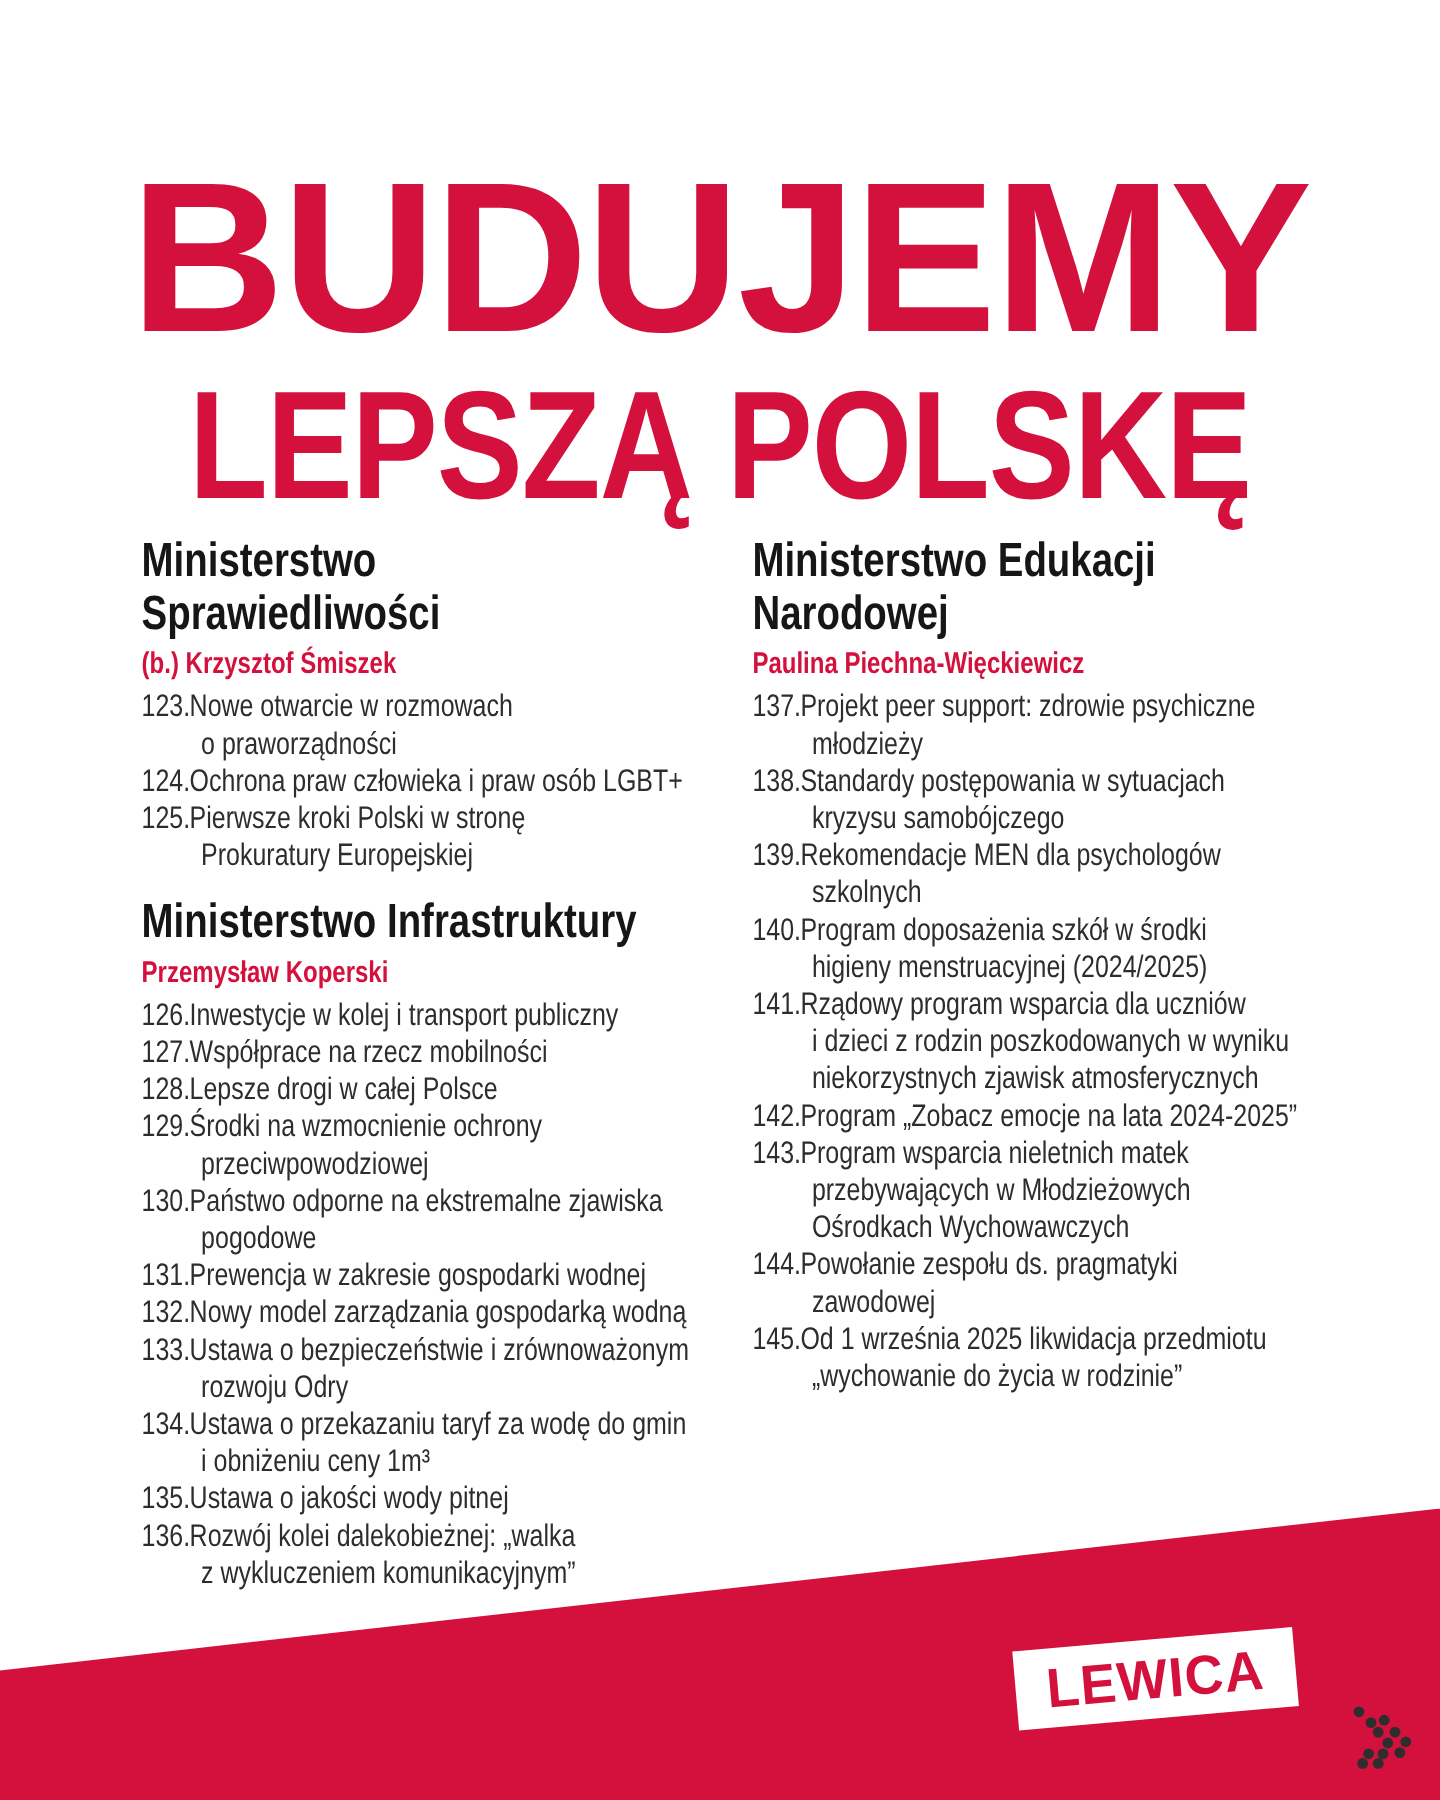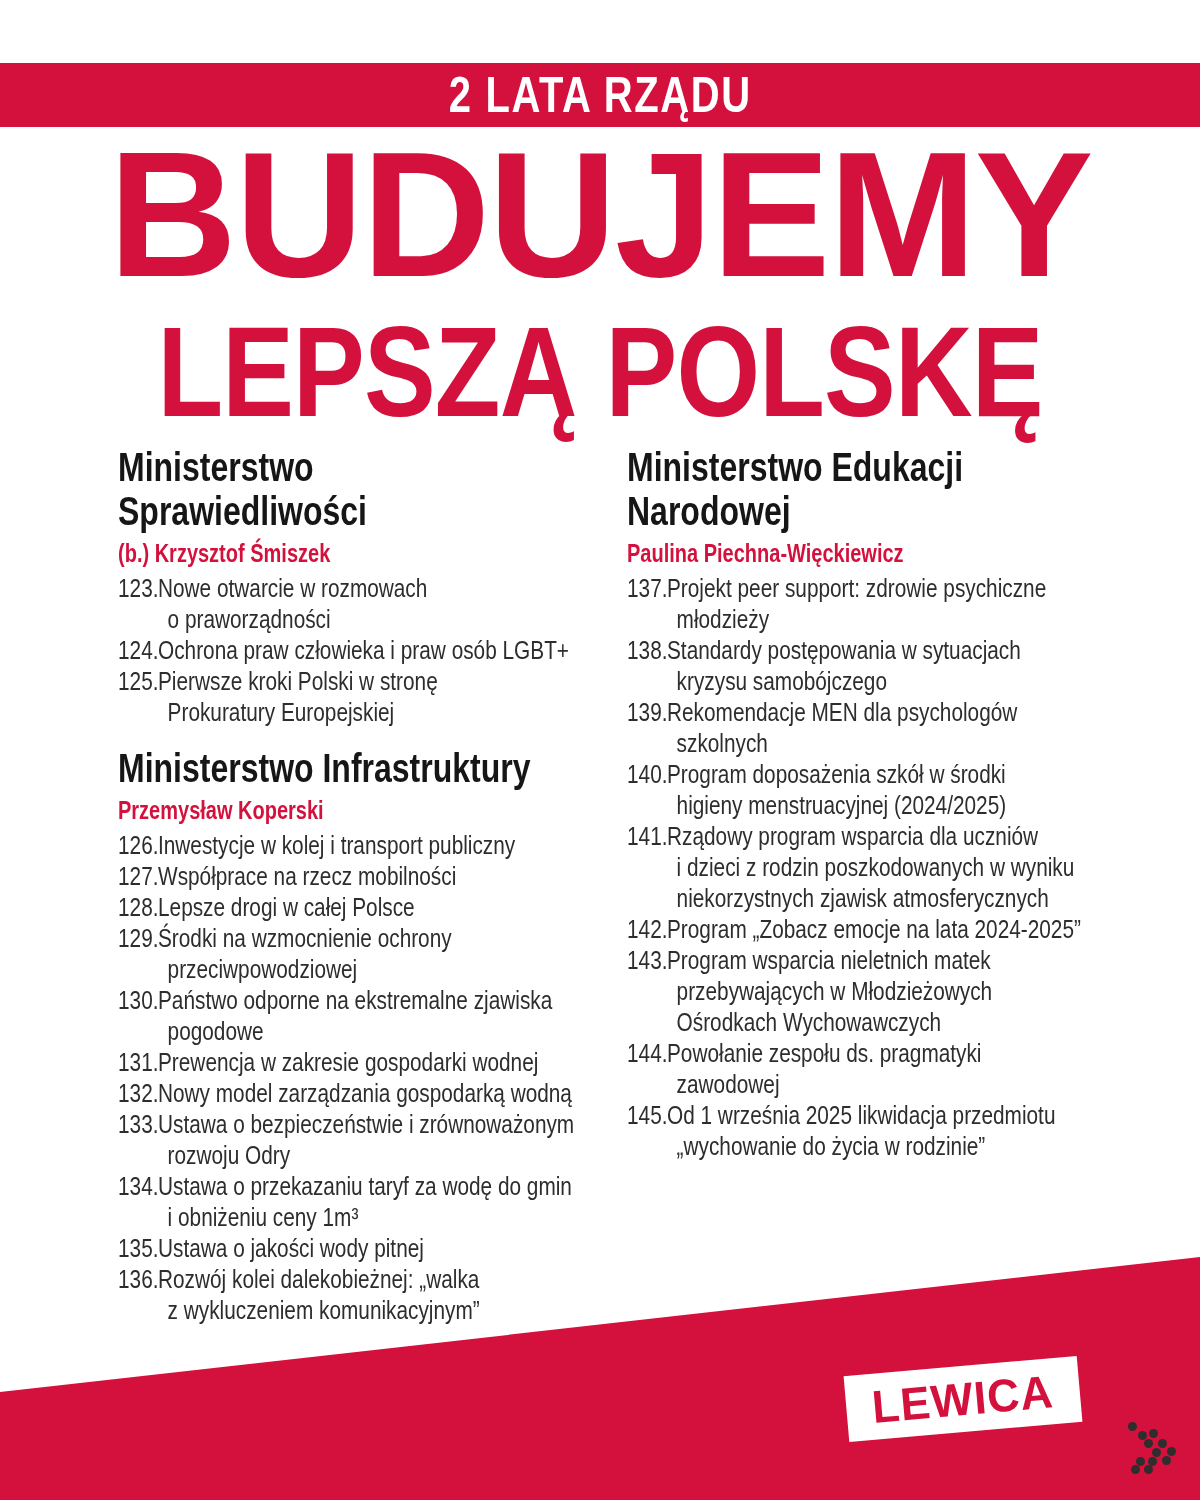--- a/index.html
+++ b/index.html
@@ -67,23 +67,20 @@
   .arrow i{
     position:absolute;width:9px;height:9px;border-radius:50%;
     background:var(--dot);
   }
 </style>
 </head>
 <body>
 
 <div class="poster" style="--red: #d4113d; --ink: #161616; --body: #2d2d2d; --dot: #2e2e2e;">
 
-  <div class="banner">
-    <span>2 LATA RZĄDU</span>
-  </div>
 
   <div class="title title1">BUDUJEMY</div>
   <div class="title title2">LEPSZĄ POLSKĘ</div>
 
   <div class="col col-left">
       <h2>Ministerstwo<br>Sprawiedliwości</h2>
       <p>(b.) Krzysztof Śmiszek</p>
       <ul>
         <li><span class="n">123.</span><span>Nowe otwarcie w rozmowach<br>o praworządności</span></li>
         <li><span class="n">124.</span><span>Ochrona praw człowieka i praw osób LGBT+</span></li>

